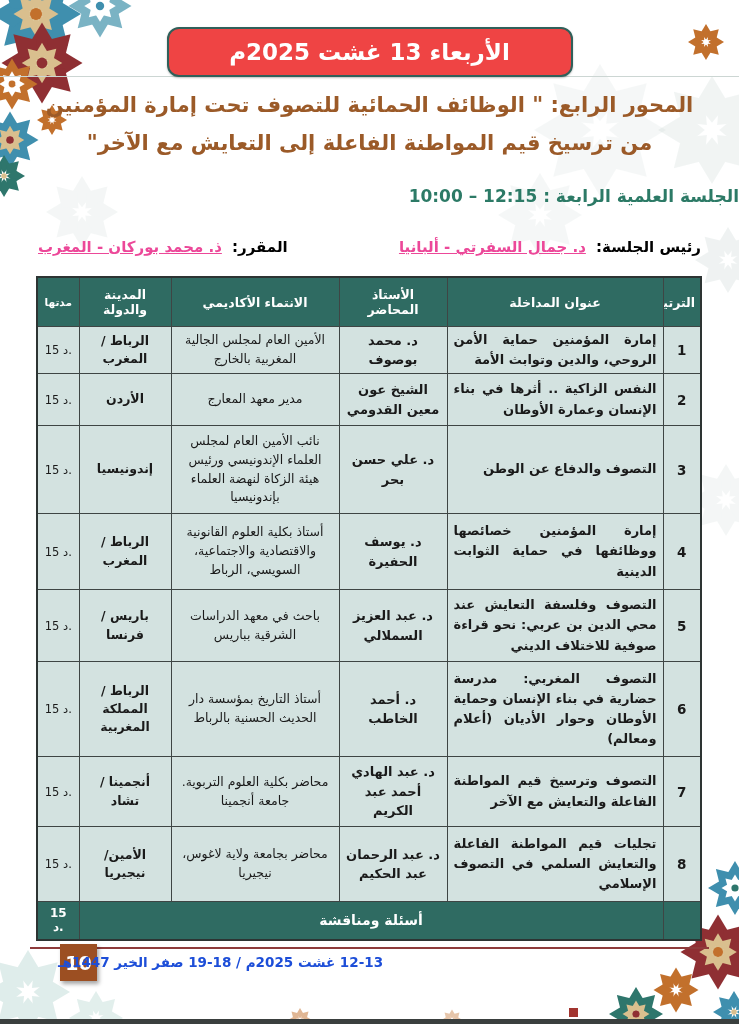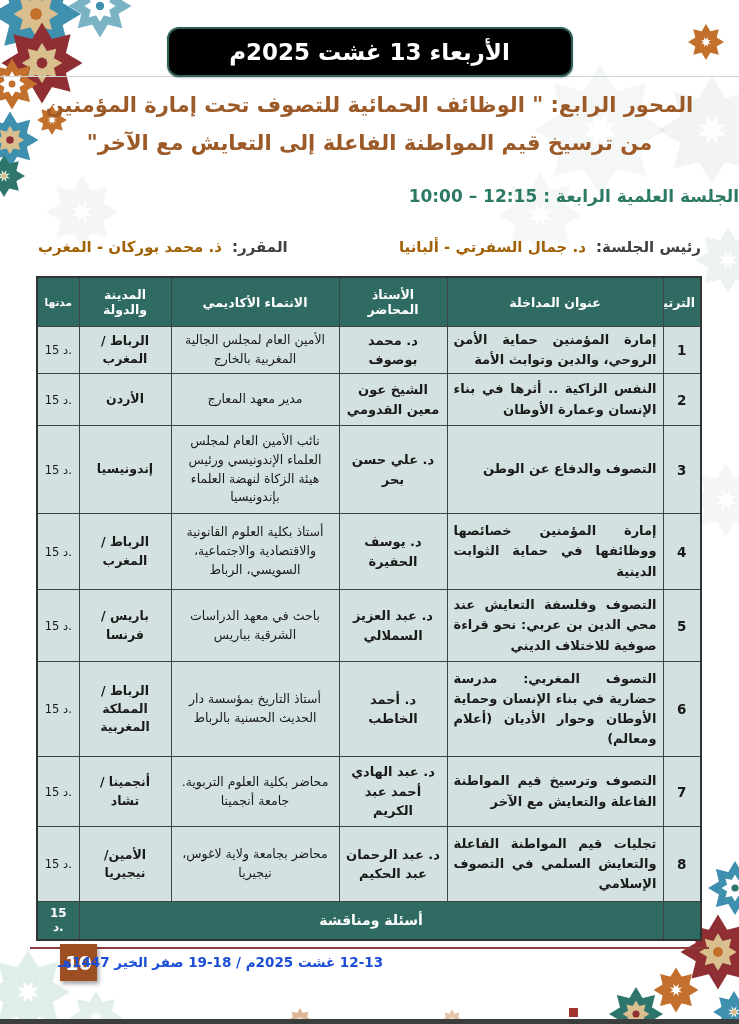--- a/index.html
+++ b/index.html
@@ -6,39 +6,39 @@
   .page{
     position:relative;width:739px;height:1024px;background:#ffffff;overflow:hidden;
     font-family:"DejaVu Sans","Liberation Sans",sans-serif;direction:rtl;color:#1a1a1a;
   }
   .deco-layer{position:absolute;inset:0;pointer-events:none;}
   .top-hairline{position:absolute;top:76px;left:0;width:739px;height:1px;background:#ccd6d3;}
   .bottom-strip{position:absolute;bottom:0;left:0;width:739px;height:5px;background:#3a3f3e;}
 
   .banner{
     position:absolute;top:27px;left:50%;transform:translateX(-50%);
-    width:402px;height:46px;background:#000000;border:2px solid #30605a;border-radius:12px;
+    width:402px;height:46px;background:#ef4444;border:2px solid #30605a;border-radius:12px;
     display:flex;align-items:center;justify-content:center;
     color:#ffffff;font-size:23px;font-weight:bold;box-shadow:0 1px 2px rgba(0,0,0,.25);
   }
   .axis-title{
     position:absolute;top:86px;right:40px;left:40px;text-align:center;
     color:#9b5a28;font-size:21px;font-weight:bold;line-height:38px;
   }
   .session-time{
     position:absolute;top:186px;right:0;left:0;text-align:right;direction:ltr;
     color:#2c7a66;font-size:17px;font-weight:bold;
   }
   .officials{
     position:absolute;top:238px;right:38px;left:38px;
     display:flex;justify-content:space-between;align-items:baseline;
     font-size:15px;font-weight:bold;
   }
-  .officials .lbl{color:#404040;}
-  .officials .val{color:#a16207;margin-right:5px;}
+  .officials .lbl{color:#000000;}
+  .officials .val{color:#ec4899;margin-right:5px;text-decoration:underline;}
 
   table.program{
     position:absolute;top:276px;right:37px;
     width:664px;border-collapse:collapse;table-layout:fixed;
     border:2.5px solid #2d3433;
   }
   table.program td,table.program th{
     border:1.6px solid #3e4544;vertical-align:middle;padding:2px 6px;overflow:hidden;
   }
   thead th{

